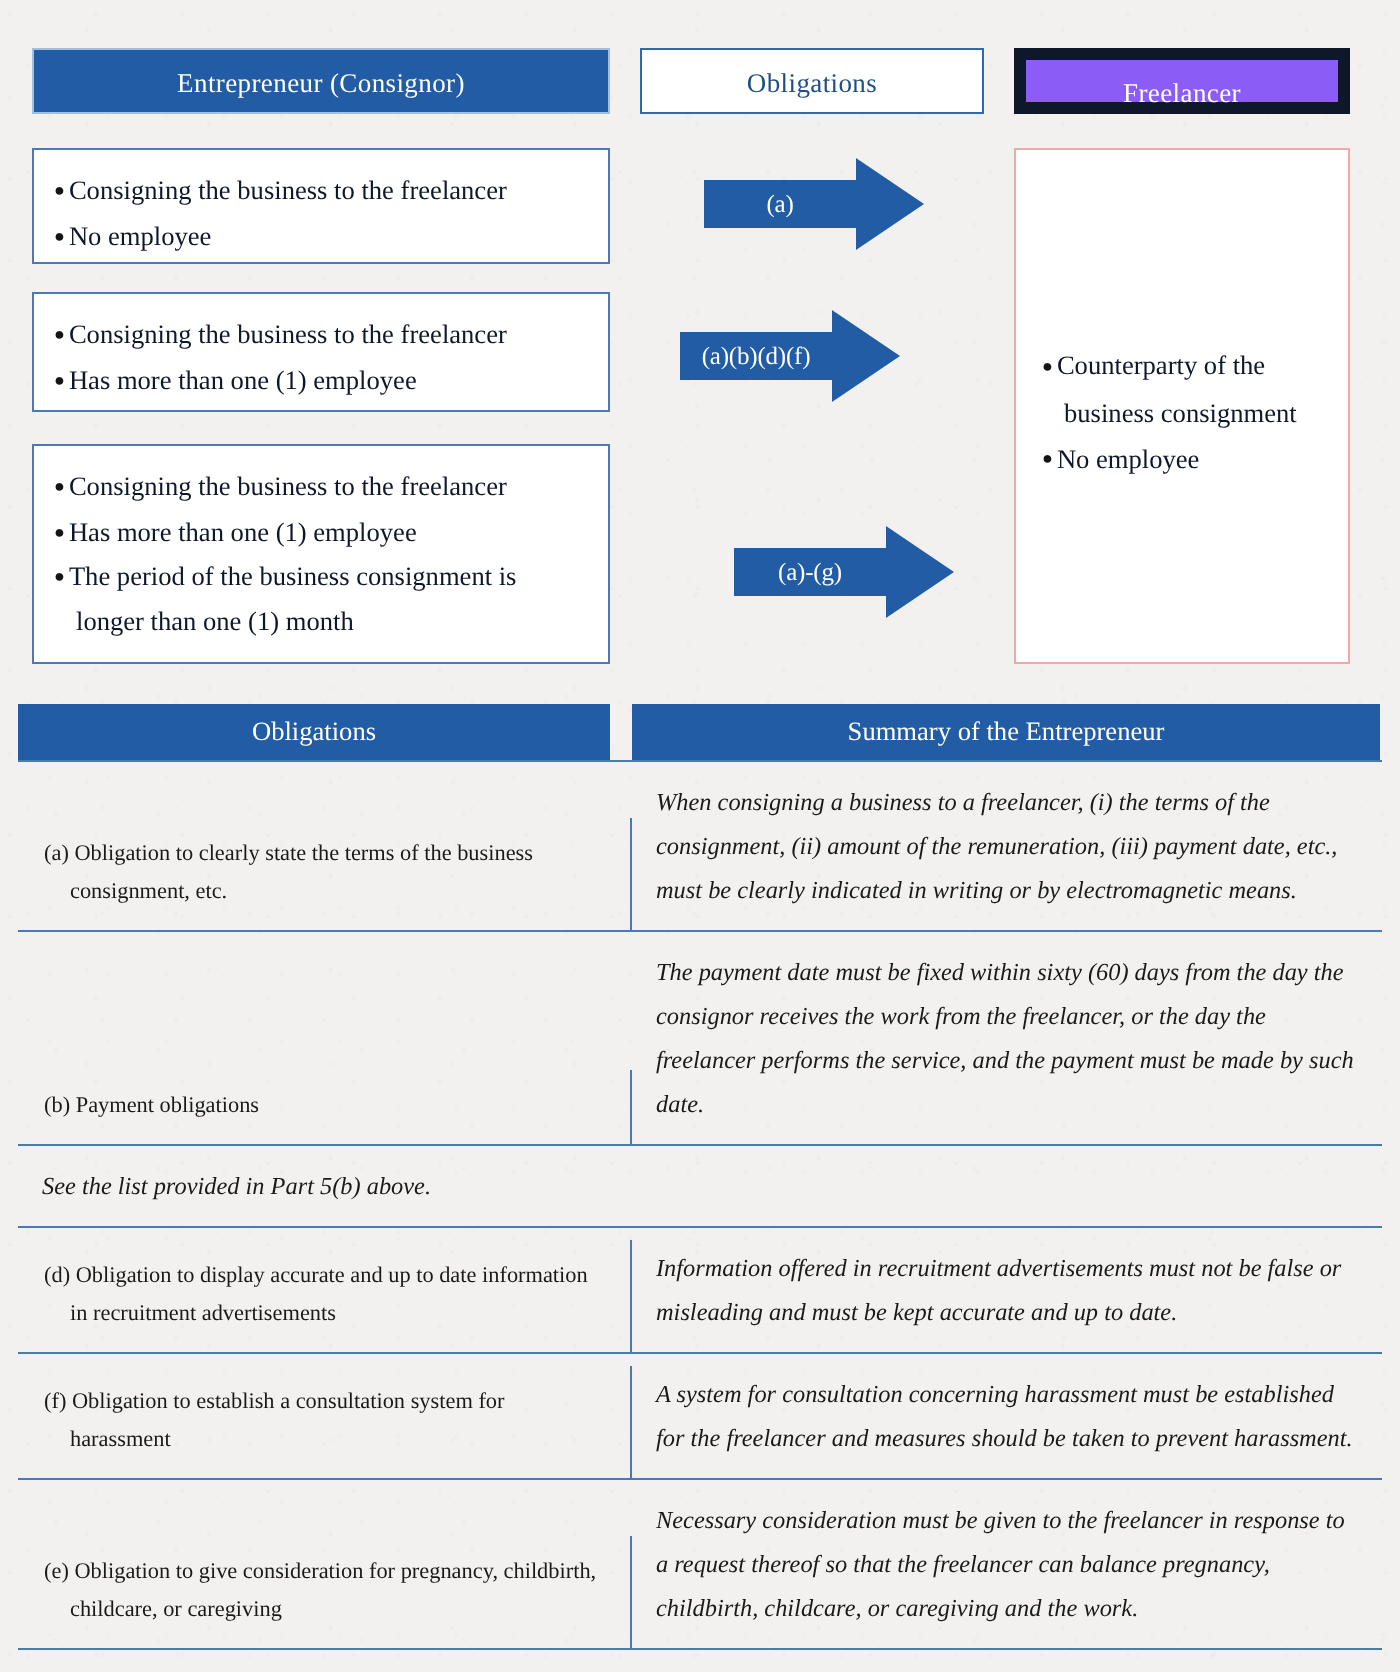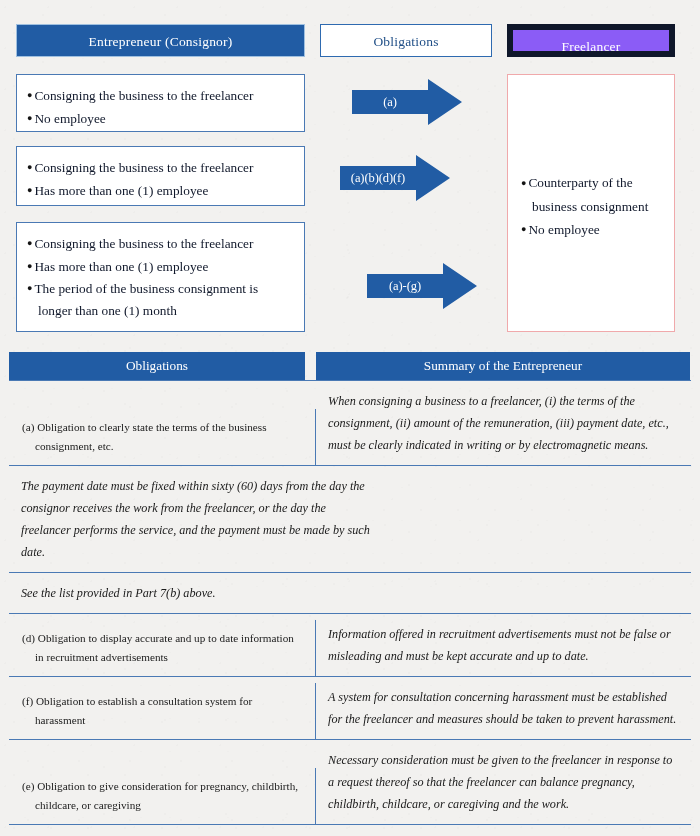--- a/index.html
+++ b/index.html
@@ -268,28 +268,31 @@
     <div class="trow">
       <div class="tcell tcell-l">
         <span class="hang">(a) Obligation to clearly state the terms of the business consignment, etc.</span>
       </div>
       <div class="tcell tcell-r">
         <span class="plain">When consigning a business to a freelancer, (i) the terms of the consignment, (ii) amount of the remuneration, (iii) payment date, etc., must be clearly indicated in writing or by electromagnetic means.</span>
       </div>
     </div>
 
     <div class="trow">
+      <div class="tcell tcell-l">
+        <span class="hang">(b) Payment obligations</span>
+      </div>
       <div class="tcell tcell-r">
         <span class="plain">The payment date must be fixed within sixty (60) days from the day the consignor receives the work from the freelancer, or the day the freelancer performs the service, and the payment must be made by such date.</span>
       </div>
     </div>
 
     <div class="trow">
       <div class="tcell tcell-r">
-        <span class="plain">See the list provided in Part 7(b) above.</span>
+        <span class="plain">See the list provided in Part 5(b) above.</span>
       </div>
     </div>
 
     <div class="trow">
       <div class="tcell tcell-l">
         <span class="hang">(d) Obligation to display accurate and up to date information in recruitment advertisements</span>
       </div>
       <div class="tcell tcell-r">
         <span class="plain">Information offered in recruitment advertisements must not be false or misleading and must be kept accurate and up to date.</span>
       </div>

